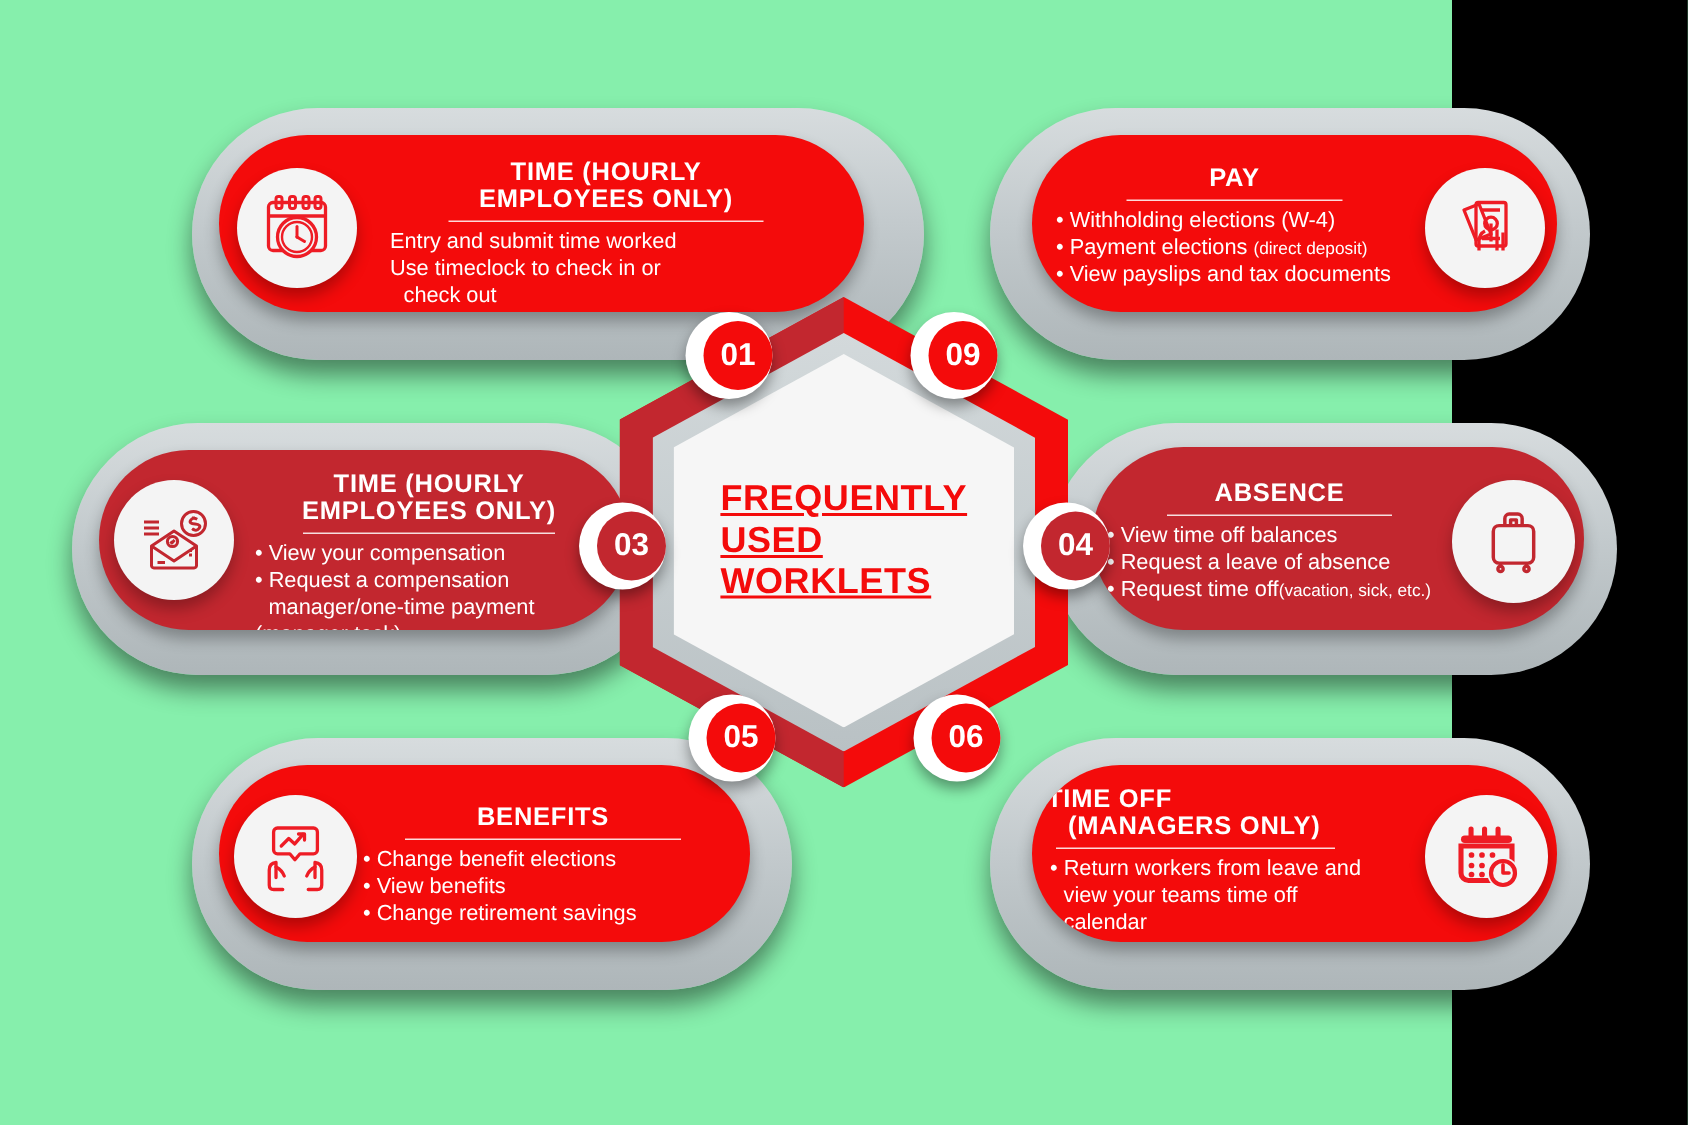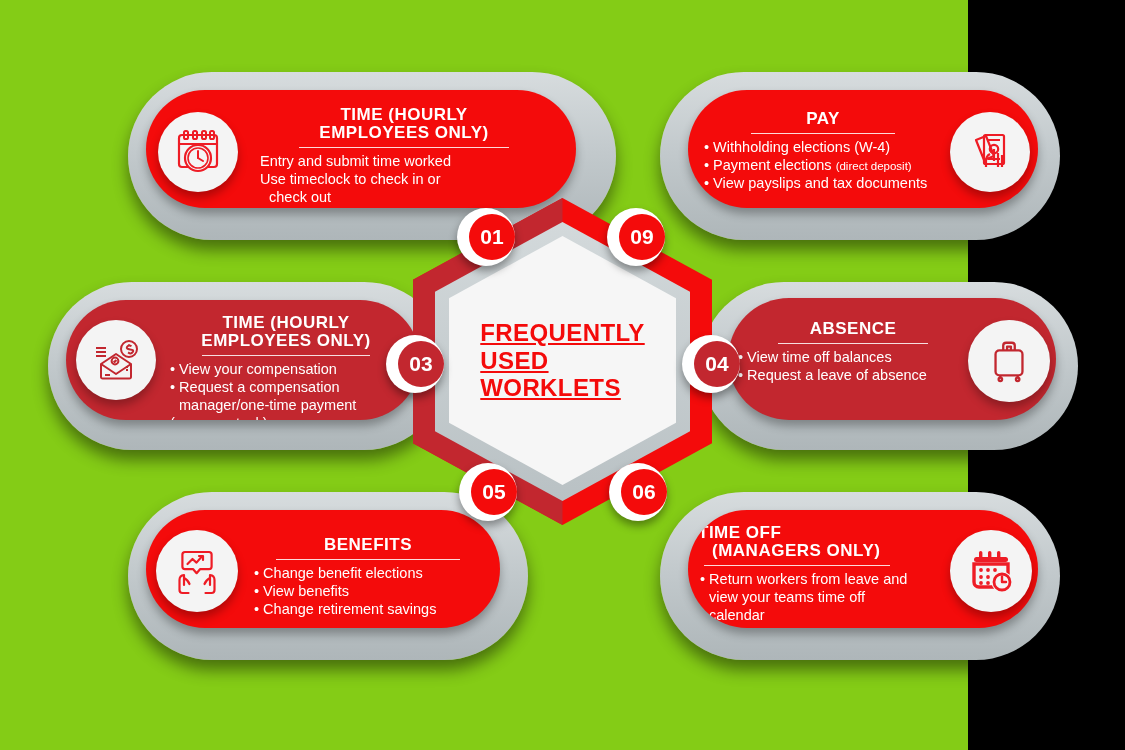--- a/index.html
+++ b/index.html
@@ -1,18 +1,18 @@
 <!DOCTYPE html>
 <html><head>
 <meta charset="utf-8">
 <style>
   html,body{margin:0;padding:0;background:#000;}
   body{width:1125px;height:750px;overflow:hidden;
        font-family:"Liberation Sans",sans-serif;}
-  #stage{position:relative;width:968px;height:750px;background:#84cc16;}
+  #stage{position:relative;width:968px;height:750px;background:#86efac;}
 
   
   .pod{position:absolute;}
   .pod .shell{position:absolute;inset:0;border-radius:999px;
      background:linear-gradient(180deg,#d7dcde 0%,#c3cacd 45%,#aeb6b9 100%);
      box-shadow:0 10px 16px rgba(0,0,0,.45);}
   .pod .inner{position:absolute;border-radius:999px;overflow:hidden;
      box-shadow:0 6px 10px rgba(0,0,0,.30);}
   .pod.bright .inner{background:#f40b0b;}
   .pod.dark   .inner{background:#c2272f;}
@@ -181,20 +181,21 @@
           </svg>
         </div>
         <div class="txt" style="left:8px;top:22px;right:86px;">
           <div class="ptitle">
             <div>ABSENCE</div>
           </div>
           <div class="rule" style="width:150px;"></div>
           <div class="blist" style="padding-left:2px;">
             <div>• <span>View time off balances</span></div>
             <div>• <span>Request a leave of absence</span></div>
+            <div>• <span>Request time off</span><span class="small">(vacation, sick, etc.)</span></div>
           </div>
         </div>
       </div>
     </div>
   </div>
 
   <div class="pod bright" style="left:128px;top:492px;width:400px;height:168px;">
     <div class="shell"></div>
     <div class="inner" style="left:18px;top:18px;right:28px;bottom:32px;">
       <div class="inner-pad">
@@ -204,21 +205,21 @@
               <path d="M14 7 h24 a2.6 2.6 0 0 1 2.6 2.6 v12 a2.6 2.6 0 0 1 -2.6 2.6 h-9 l-3.4 4 l-3.4 -4 H14 A2.6 2.6 0 0 1 11.4 21.6 V9.6 A2.6 2.6 0 0 1 14 7 Z"></path>
               <path d="M16.5 19 l5-5 l4 3.6 l5.5 -6.4"></path>
               <path d="M28 11 h4 v4"></path>
               <path d="M13 30 v10 M13 30 q-4.5 .5 -4.5 5 v10 M8.5 45 q0 3 3 3 h6"></path>
               <path d="M13 33 q4 2 5.5 6"></path>
               <path d="M39 30 v10 M39 30 q4.5 .5 4.5 5 v10 M43.5 45 q0 3 -3 3 h-6"></path>
               <path d="M39 33 q-4 2 -5.5 6"></path>
             </g>
           </svg>
         </div>
-        <div class="txt" style="left:100px;top:26px;right:10px;">
+        <div class="txt" style="left:88px;top:26px;right:10px;">
           <div class="ptitle">
             <div>BENEFITS</div>
           </div>
           <div class="rule" style="width:184px;"></div>
           <div class="blist" style="padding-left:8px;">
             <div>• <span>Change benefit elections</span></div>
             <div>• <span>View benefits</span></div>
             <div>• <span>Change retirement savings</span></div>
           </div>
         </div>

